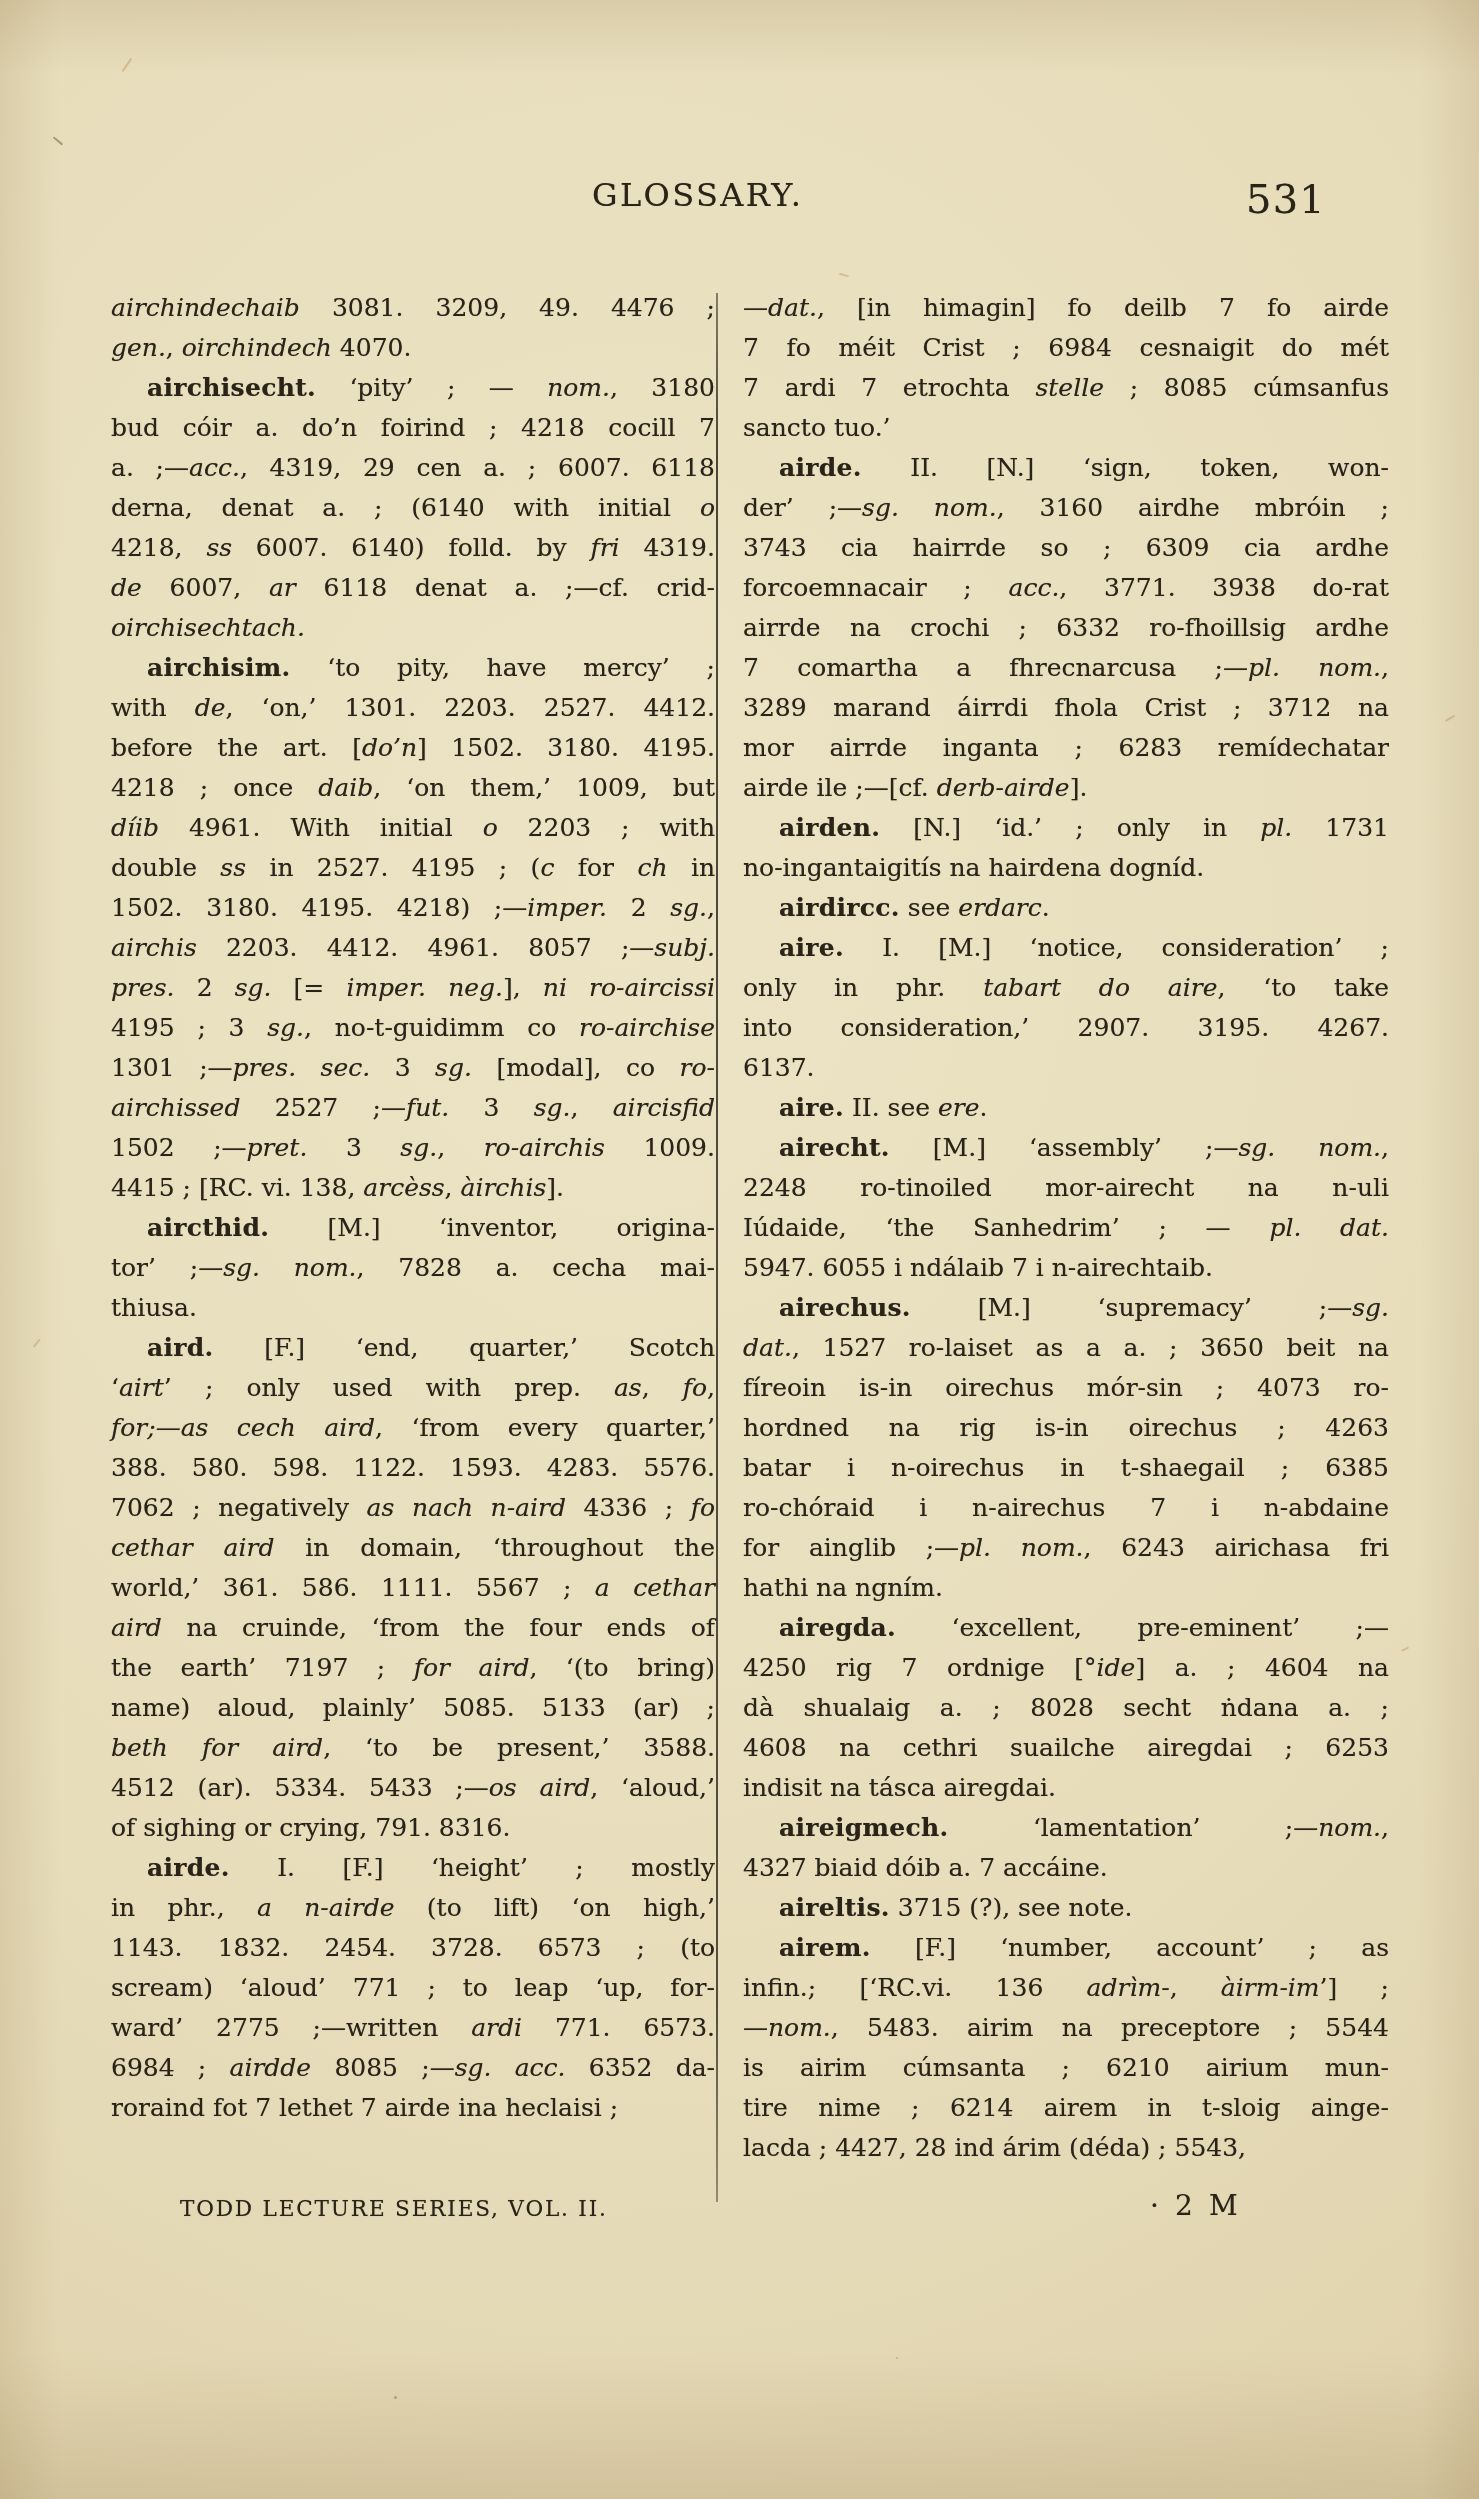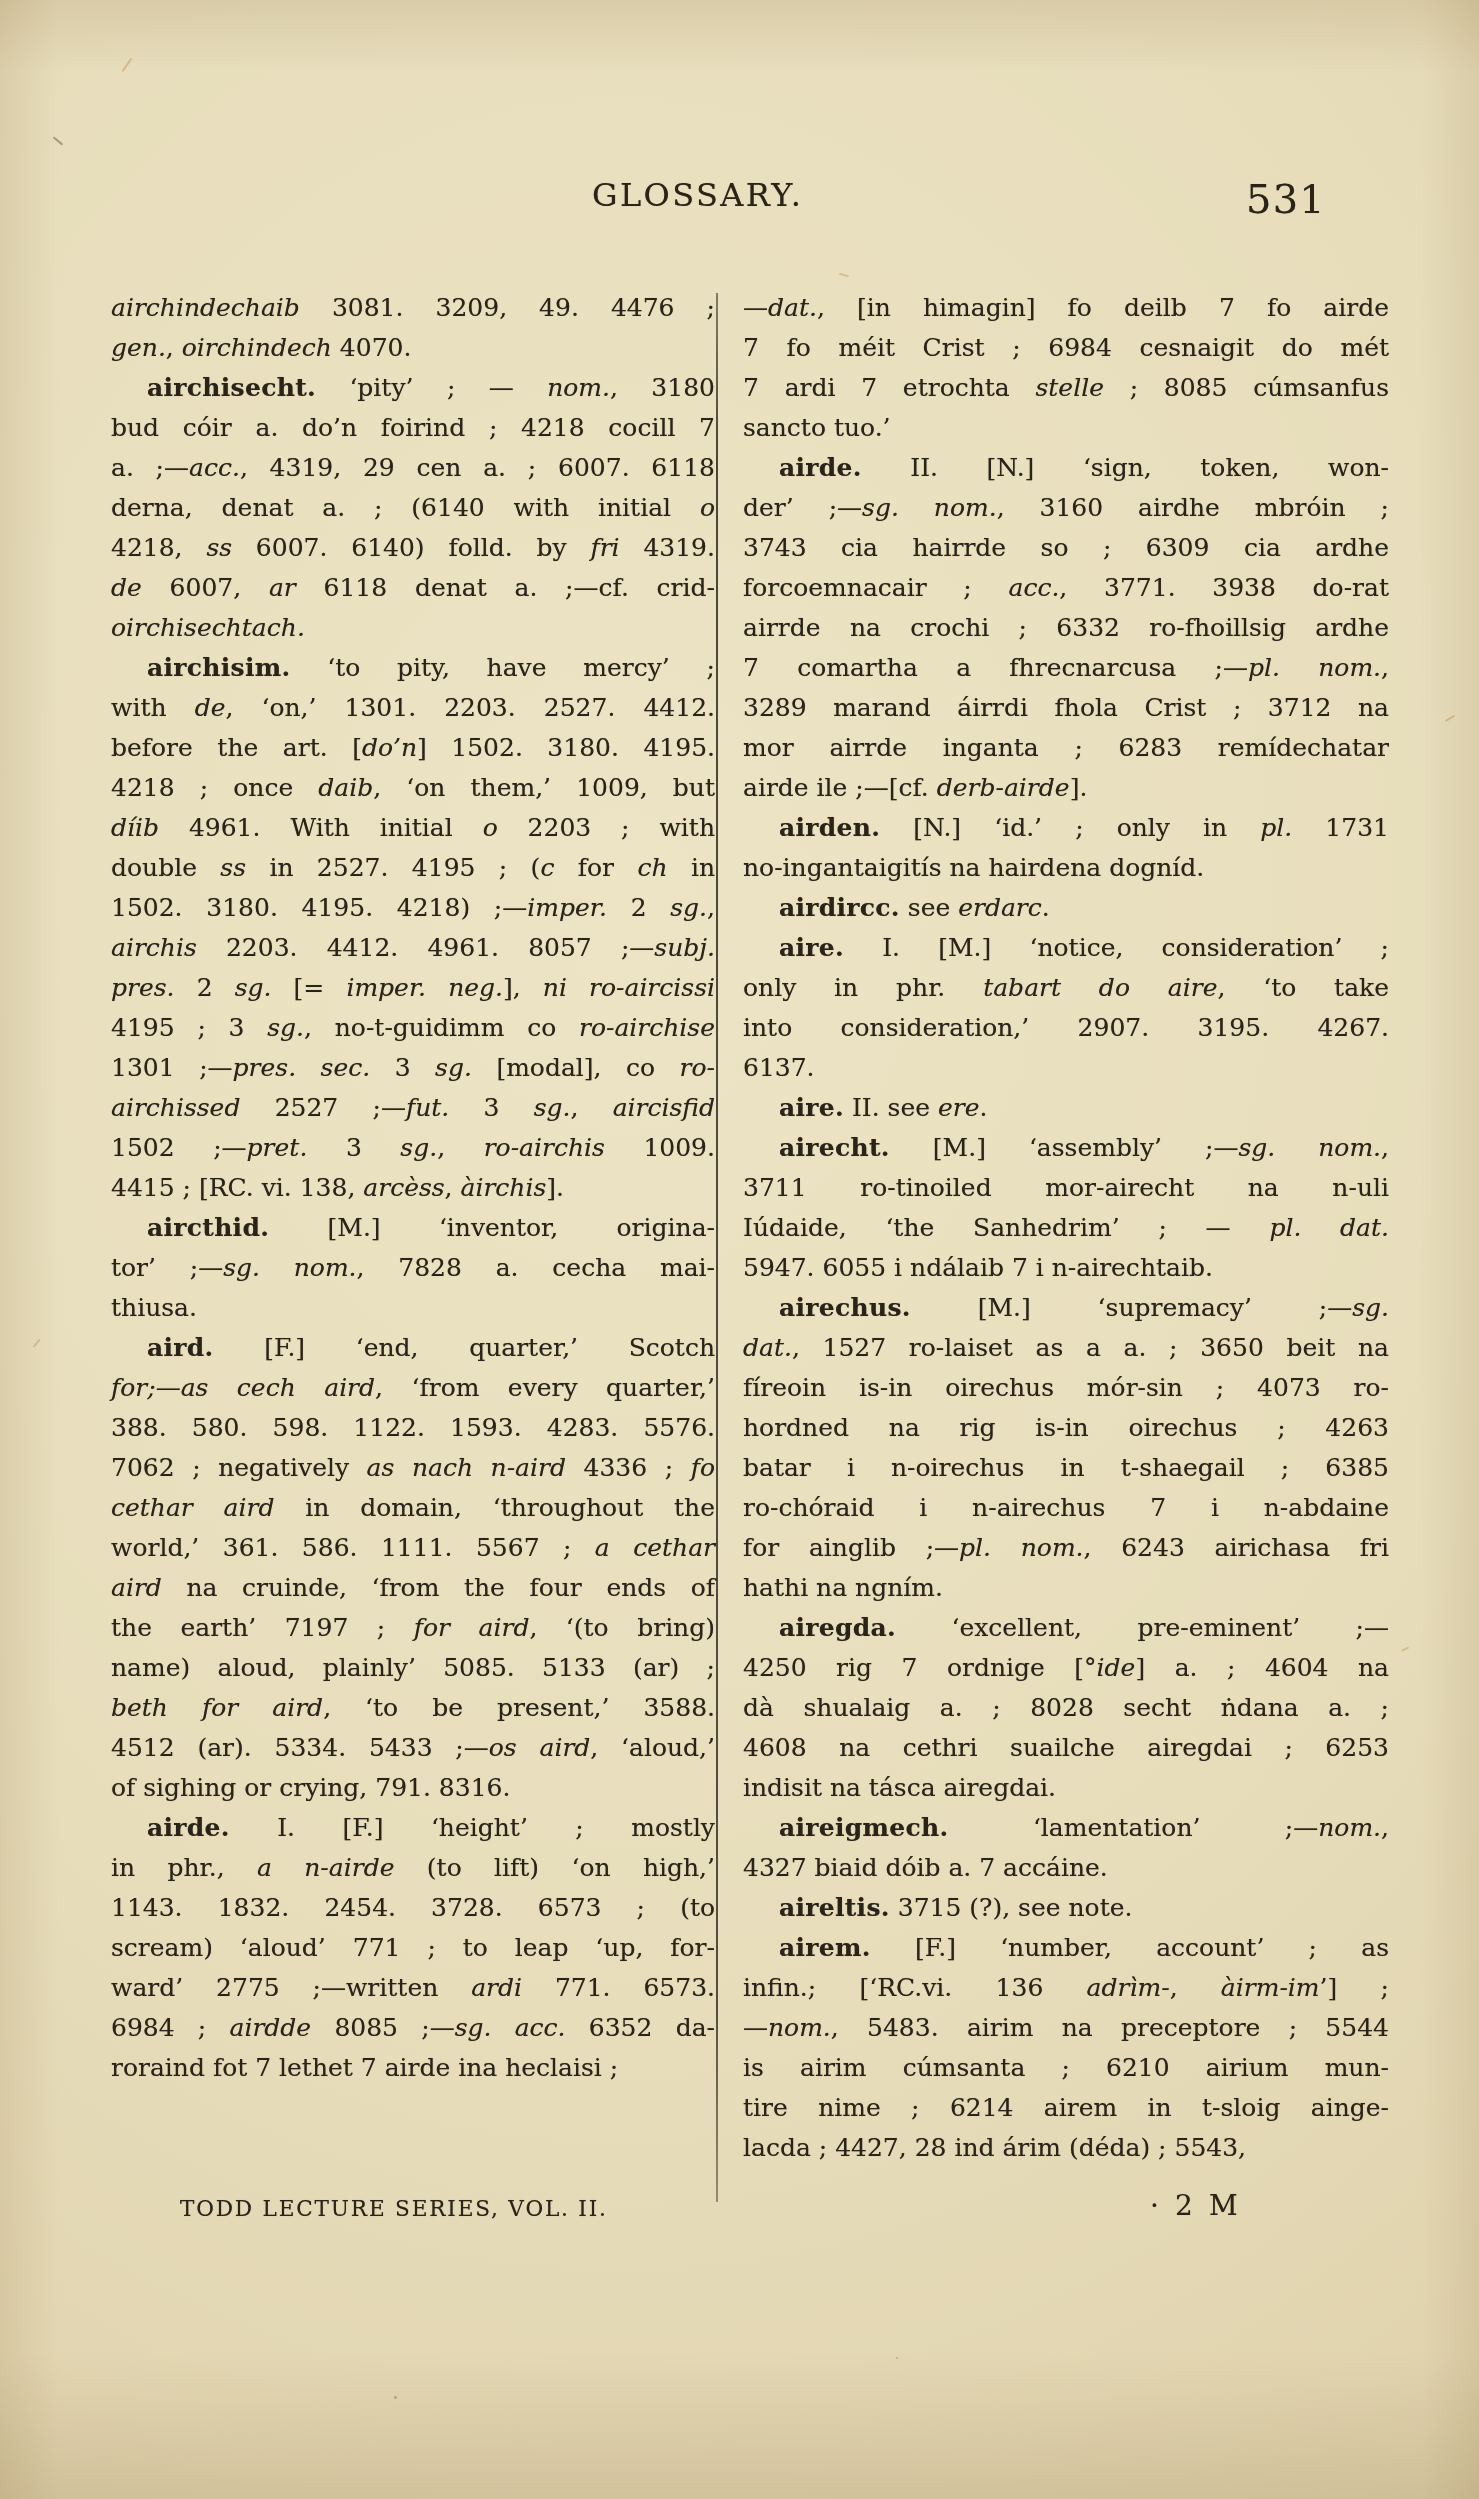--- a/index.html
+++ b/index.html
@@ -74,20 +74,21 @@
       <div class="line"><i>pres.</i> 2 <i>sg.</i> [= <i>imper. neg.</i>], <i>ni ro-aircissi</i></div>
       <div class="line">4195 ; 3 <i>sg.</i>, no-t-guidimm co <i>ro-airchise</i></div>
       <div class="line">1301 ;—<i>pres. sec.</i> 3 <i>sg.</i> [modal], co <i>ro-</i></div>
       <div class="line"><i>airchissed</i> 2527 ;—<i>fut.</i> 3 <i>sg.</i>, <i>aircisfid</i></div>
       <div class="line">1502 ;—<i>pret.</i> 3 <i>sg.</i>, <i>ro-airchis</i> 1009.</div>
       <div class="line no-just">4415 ; [RC. vi. 138, <i>arcèss</i>, <i>àirchis</i>].</div>
       <div class="line indent"><b>aircthid.</b> [M.] ‘inventor, origina-</div>
       <div class="line">tor’ ;—<i>sg. nom.</i>, 7828 a. cecha mai-</div>
       <div class="line no-just">thiusa.</div>
       <div class="line indent"><b>aird.</b> [F.] ‘end, quarter,’ Scotch</div>
+      <div class="line">‘<i>airt</i>’ ; only used with prep. <i>as</i>, <i>fo</i>,</div>
       <div class="line"><i>for;—as cech aird</i>, ‘from every quarter,’</div>
       <div class="line">388. 580. 598. 1122. 1593. 4283. 5576.</div>
       <div class="line">7062 ; negatively <i>as nach n-aird</i> 4336 ; <i>fo</i></div>
       <div class="line"><i>cethar aird</i> in domain, ‘throughout the</div>
       <div class="line">world,’ 361. 586. 1111. 5567 ; <i>a cethar</i></div>
       <div class="line"><i>aird</i> na cruinde, ‘from the four ends of</div>
       <div class="line">the earth’ 7197 ; <i>for aird</i>, ‘(to bring)</div>
       <div class="line">name) aloud, plainly’ 5085. 5133 (ar) ;</div>
       <div class="line"><i>beth for aird</i>, ‘to be present,’ 3588.</div>
       <div class="line">4512 (ar). 5334. 5433 ;—<i>os aird</i>, ‘aloud,’</div>
@@ -116,21 +117,21 @@
       <div class="line no-just">airde ile ;—[cf. <i>derb-airde</i>].</div>
       <div class="line indent"><b>airden.</b> [N.] ‘id.’ ; only in <i>pl.</i> 1731</div>
       <div class="line no-just">no-ingantaigitís na hairdena dogníd.</div>
       <div class="line indent no-just"><b>airdircc.</b> see <i>erdarc</i>.</div>
       <div class="line indent"><b>aire.</b> I. [M.] ‘notice, consideration’ ;</div>
       <div class="line">only in phr. <i>tabart do aire</i>, ‘to take</div>
       <div class="line">into consideration,’ 2907. 3195. 4267.</div>
       <div class="line no-just">6137.</div>
       <div class="line indent no-just"><b>aire.</b> II. see <i>ere</i>.</div>
       <div class="line indent"><b>airecht.</b> [M.] ‘assembly’ ;—<i>sg. nom.</i>,</div>
-      <div class="line">3711 ro-tinoiled mor-airecht na n-uli</div>
+      <div class="line">2248 ro-tinoiled mor-airecht na n-uli</div>
       <div class="line">Iúdaide, ‘the Sanhedrim’ ; — <i>pl. dat.</i></div>
       <div class="line no-just">5947. 6055 i ndálaib 7 i n-airechtaib.</div>
       <div class="line indent"><b>airechus.</b> [M.] ‘supremacy’ ;—<i>sg.</i></div>
       <div class="line"><i>dat.</i>, 1527 ro-laiset as a a. ; 3650 beit na</div>
       <div class="line">fíreoin is-in oirechus mór-sin ; 4073 ro-</div>
       <div class="line">hordned na rig is-in oirechus ; 4263</div>
       <div class="line">batar i n-oirechus in t-shaegail ; 6385</div>
       <div class="line">ro-chóraid i n-airechus 7 i n-abdaine</div>
       <div class="line">for ainglib ;—<i>pl. nom.</i>, 6243 airichasa fri</div>
       <div class="line no-just">hathi na ngním.</div>

